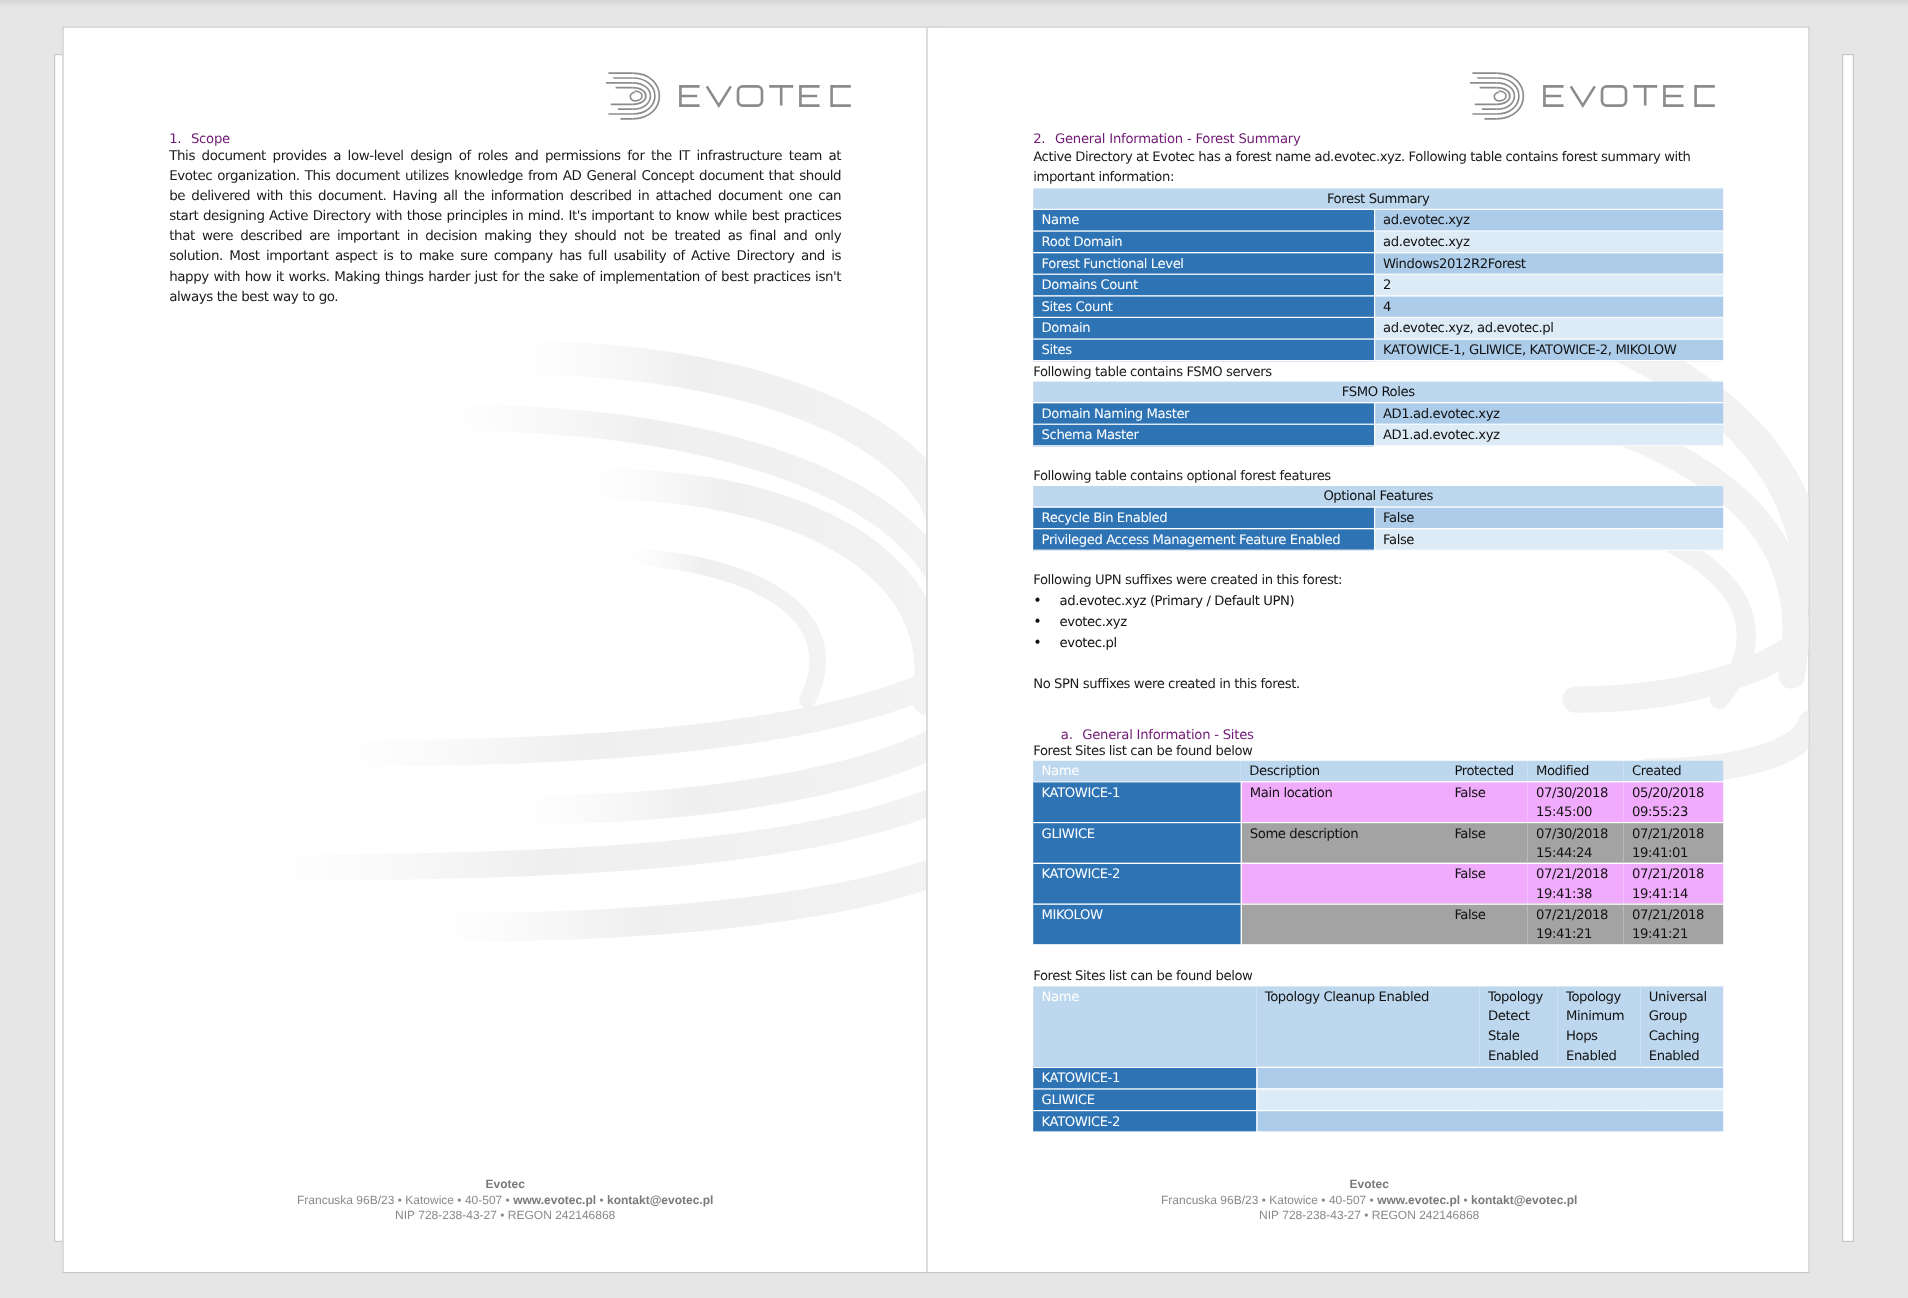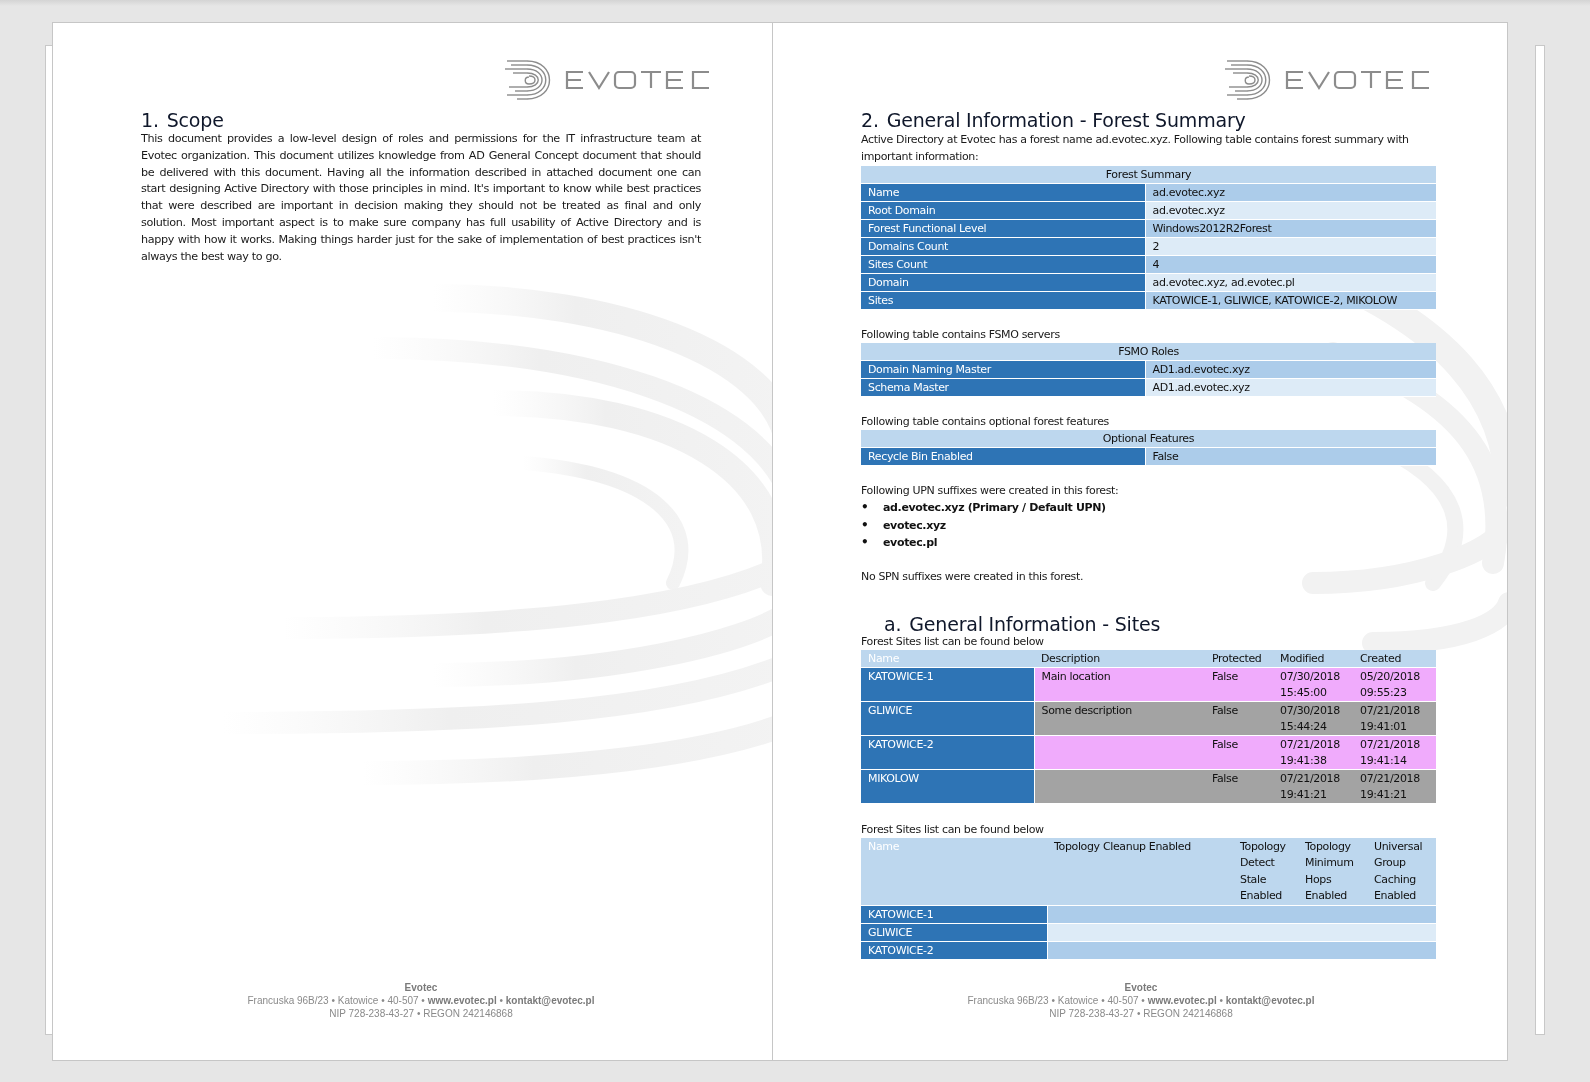--- a/index.html
+++ b/index.html
@@ -6,40 +6,40 @@
   html, body { width: 1590px; height: 1082px; overflow: hidden; }
   body { background: #e6e6e6; font-family: "Liberation Sans", sans-serif; position: relative; }
   .topbar { position: absolute; left: 0; top: 0; width: 1590px; height: 6px; background: linear-gradient(#d4d4d4, #e6e6e6); }
   .backpage { position: absolute; background: #fff; border: 1px solid #c8c8c8; }
   .page { position: absolute; top: 22px; width: 736px; height: 1039px; background: #fff; border: 1px solid #c6c6c6; overflow: hidden; }
   #page1 { left: 52px; }
   #page2 { left: 772px; }
   .watermark { position: absolute; left: 0; top: 0; width: 736px; height: 1039px; pointer-events: none; }
   .logo { position: absolute; top: 32px; left: 452px; width: 220px; height: 50px; }
   .content { position: absolute; left: 88px; width: 560px; font-family: "DejaVu Sans", sans-serif; color: #111; }
-  .h1 { font-size: 19px; color: #0f172a; font-weight: normal; letter-spacing: -0.2px; }
+  .h1 { font-size: 11px; color: #701a75; font-weight: normal; letter-spacing: -0.2px; }
   .h1 .num { margin-right: 8px; }
   .para { font-size: 11.2px; line-height: 16.8px; text-align: justify; letter-spacing: -0.35px; color: #1a1a1a; }
   .small { font-size: 11px; line-height: 17px; letter-spacing: -0.35px; color: #1a1a1a; }
   table { border-collapse: collapse; width: 575px; font-family: "DejaVu Sans", sans-serif; font-size: 11px; letter-spacing: -0.35px; table-layout: fixed; }
   td, th { padding: 0 7px; height: 17px; line-height: 17px; text-align: left; font-weight: normal; border-bottom: 1px solid #fff; vertical-align: top; }
   .thead-title { background: #bdd7ee; text-align: center; color: #111; }
   .key { background: #2e74b5; color: #fff; border-right: 1px solid #fff; }
   .odd .val { background: #acccea; }
   .even .val { background: #ddebf7; }
   .sites th { background: #bdd7ee; color: #111; }
   .sites th.namehdr { color: #fff; }
   .sites td { line-height: 16px; height: 33px; padding-top: 1px; }
   .sites tr.odd td.val { background: #f0abfc; }
   .sites tr.even td.val { background: #a3a3a3; }
   .topo th { background: #bdd7ee; color: #111; line-height: 16.5px; padding-top: 1px; height: 66px; }
   .topo th.namehdr { color: #fff; }
   .topo td { height: 17px; }
   ul.upn { list-style: none; }
-  ul.upn li { position: relative; padding-left: 22px; font-size: 11px; line-height: 17.5px; letter-spacing: -0.35px; font-weight: bold; }
+  ul.upn li { position: relative; padding-left: 22px; font-size: 11px; line-height: 17.5px; letter-spacing: -0.35px; }
   ul.upn li::before { content: "•"; position: absolute; left: 0; top: 0; font-size: 12px; }
   .footer { position: absolute; left: 0; width: 736px; top: 958px; text-align: center; font-family: "Liberation Sans", sans-serif; font-size: 10px; line-height: 13px; color: #8a8a8a; }
   .footer b { color: #7a7a7a; }
 </style>
 </head>
 <body>
 
 <div class="topbar"></div>
 <div class="backpage" style="left:45px; top:45px; width:10px; height:990px;"></div>
 <div class="backpage" style="left:1535px; top:45px; width:10px; height:990px;"></div>
@@ -195,21 +195,21 @@
             <td class="key">Domain</td>
             <td class="val">ad.evotec.xyz, ad.evotec.pl</td>
           </tr>
       <tr class="odd">
             <td class="key">Sites</td>
             <td class="val">KATOWICE-1, GLIWICE, KATOWICE-2, MIKOLOW</td>
           </tr>
     </tbody>
       </table>
 
-    <p class="small" style="margin-top:16px;">Following table contains FSMO servers</p>
+    <p class="small" style="">Following table contains FSMO servers</p>
     <table>
       <colgroup>
           <col style="width:284px">
           <col>
         </colgroup>
       <tbody>
           <tr>
             <th colspan="2" class="thead-title">FSMO Roles</th>
           </tr>
       <tr class="odd">
@@ -228,20 +228,24 @@
       <colgroup>
           <col style="width:284px">
           <col>
         </colgroup>
       <tbody>
           <tr>
             <th colspan="2" class="thead-title">Optional Features</th>
           </tr>
       <tr class="odd">
             <td class="key">Recycle Bin Enabled</td>
+            <td class="val">False</td>
+          </tr>
+      <tr class="even">
+            <td class="key">Privileged Access Management Feature Enabled</td>
             <td class="val">False</td>
           </tr>
     </tbody>
       </table>
 
     <p class="small" style="margin-top:16px;">Following UPN suffixes were created in this forest:</p>
     <ul class="upn">
       <li>ad.evotec.xyz (Primary / Default UPN)</li>
       <li>evotec.xyz</li>
       <li>evotec.pl</li>

